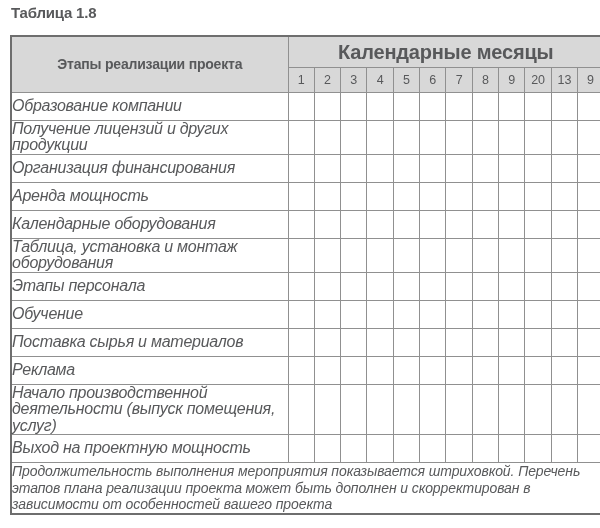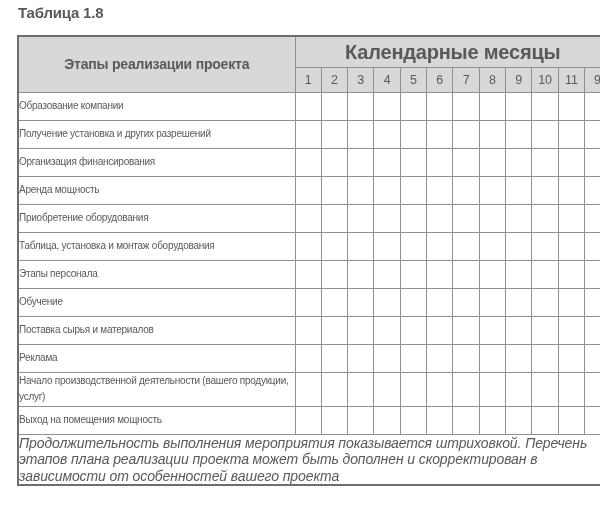--- a/index.html
+++ b/index.html
@@ -10,21 +10,21 @@
     --cell-bg:#ffffff;
   }
   *{box-sizing:border-box;}
   html,body{margin:0;padding:0;}
   body{
     width:600px;height:528px;overflow:hidden;
     background:#ffffff;
     font-family:"Liberation Sans", sans-serif;
     color:var(--text);
   }
-  .page{padding:4px 3px 0 17px;}
+  .page{padding:4px 3px 0 10px;}
   .table-title{
     font-size:15px;font-weight:bold;letter-spacing:-0.2px;
     margin:0 0 14px 1px;
   }
   table.gantt{
     border-collapse:collapse;
     width:595px;
     table-layout:fixed;
     border:2px solid var(--outer-border);
   }
@@ -45,25 +45,26 @@
     text-align:center;vertical-align:middle;
     height:31px;
   }
   .month-num{
     background:var(--header-bg);
     font-weight:normal;font-size:12.5px;
     text-align:center;vertical-align:middle;
     height:24px;
   }
   .stage-label{
-    font-size:10px;letter-spacing:-0.25px;line-height:16.5px;
+    font-size:16px;letter-spacing:-0.25px;line-height:16.5px;
     vertical-align:middle;
     padding:3px 4px 3px 8px;
     height:28px;
     background:var(--cell-bg);
+    font-style:italic;
   }
   .month-cell{background:var(--cell-bg);}
   .footnote{
     font-style:italic;
     font-size:14px;letter-spacing:-0.1px;line-height:16.5px;
     padding:4px 8px 6px 7px;
     vertical-align:top;
     min-height:50px;
     background:var(--cell-bg);
   }
@@ -86,43 +87,43 @@
       <tr>
           <th class="month-num">1</th>
           <th class="month-num">2</th>
           <th class="month-num">3</th>
           <th class="month-num">4</th>
           <th class="month-num">5</th>
           <th class="month-num">6</th>
           <th class="month-num">7</th>
           <th class="month-num">8</th>
           <th class="month-num">9</th>
-          <th class="month-num">10</th>
-          <th class="month-num">11</th>
+          <th class="month-num">20</th>
+          <th class="month-num">13</th>
           <th class="month-num">9</th>
         </tr>
     </thead>
     <tbody>
         <tr>
           <td class="stage-label">Образование компании</td>
           <td class="month-cell"></td>
           <td class="month-cell"></td>
           <td class="month-cell"></td>
           <td class="month-cell"></td>
           <td class="month-cell"></td>
           <td class="month-cell"></td>
           <td class="month-cell"></td>
           <td class="month-cell"></td>
           <td class="month-cell"></td>
           <td class="month-cell"></td>
           <td class="month-cell"></td>
           <td class="month-cell"></td>
         </tr>
         <tr>
-          <td class="stage-label">Получение установка и других разрешений</td>
+          <td class="stage-label">Получение лицензий и других продукции</td>
           <td class="month-cell"></td>
           <td class="month-cell"></td>
           <td class="month-cell"></td>
           <td class="month-cell"></td>
           <td class="month-cell"></td>
           <td class="month-cell"></td>
           <td class="month-cell"></td>
           <td class="month-cell"></td>
           <td class="month-cell"></td>
           <td class="month-cell"></td>
@@ -153,21 +154,21 @@
           <td class="month-cell"></td>
           <td class="month-cell"></td>
           <td class="month-cell"></td>
           <td class="month-cell"></td>
           <td class="month-cell"></td>
           <td class="month-cell"></td>
           <td class="month-cell"></td>
           <td class="month-cell"></td>
         </tr>
         <tr>
-          <td class="stage-label">Приобретение оборудования</td>
+          <td class="stage-label">Календарные оборудования</td>
           <td class="month-cell"></td>
           <td class="month-cell"></td>
           <td class="month-cell"></td>
           <td class="month-cell"></td>
           <td class="month-cell"></td>
           <td class="month-cell"></td>
           <td class="month-cell"></td>
           <td class="month-cell"></td>
           <td class="month-cell"></td>
           <td class="month-cell"></td>
@@ -243,36 +244,36 @@
           <td class="month-cell"></td>
           <td class="month-cell"></td>
           <td class="month-cell"></td>
           <td class="month-cell"></td>
           <td class="month-cell"></td>
           <td class="month-cell"></td>
           <td class="month-cell"></td>
           <td class="month-cell"></td>
         </tr>
         <tr>
-          <td class="stage-label">Начало производственной деятельности (вашего продукции, услуг)</td>
-          <td class="month-cell"></td>
-          <td class="month-cell"></td>
-          <td class="month-cell"></td>
-          <td class="month-cell"></td>
-          <td class="month-cell"></td>
-          <td class="month-cell"></td>
-          <td class="month-cell"></td>
-          <td class="month-cell"></td>
-          <td class="month-cell"></td>
-          <td class="month-cell"></td>
-          <td class="month-cell"></td>
-          <td class="month-cell"></td>
-        </tr>
-        <tr>
-          <td class="stage-label">Выход на помещения мощность</td>
+          <td class="stage-label">Начало производственной деятельности (выпуск помещения, услуг)</td>
+          <td class="month-cell"></td>
+          <td class="month-cell"></td>
+          <td class="month-cell"></td>
+          <td class="month-cell"></td>
+          <td class="month-cell"></td>
+          <td class="month-cell"></td>
+          <td class="month-cell"></td>
+          <td class="month-cell"></td>
+          <td class="month-cell"></td>
+          <td class="month-cell"></td>
+          <td class="month-cell"></td>
+          <td class="month-cell"></td>
+        </tr>
+        <tr>
+          <td class="stage-label">Выход на проектную мощность</td>
           <td class="month-cell"></td>
           <td class="month-cell"></td>
           <td class="month-cell"></td>
           <td class="month-cell"></td>
           <td class="month-cell"></td>
           <td class="month-cell"></td>
           <td class="month-cell"></td>
           <td class="month-cell"></td>
           <td class="month-cell"></td>
           <td class="month-cell"></td>

